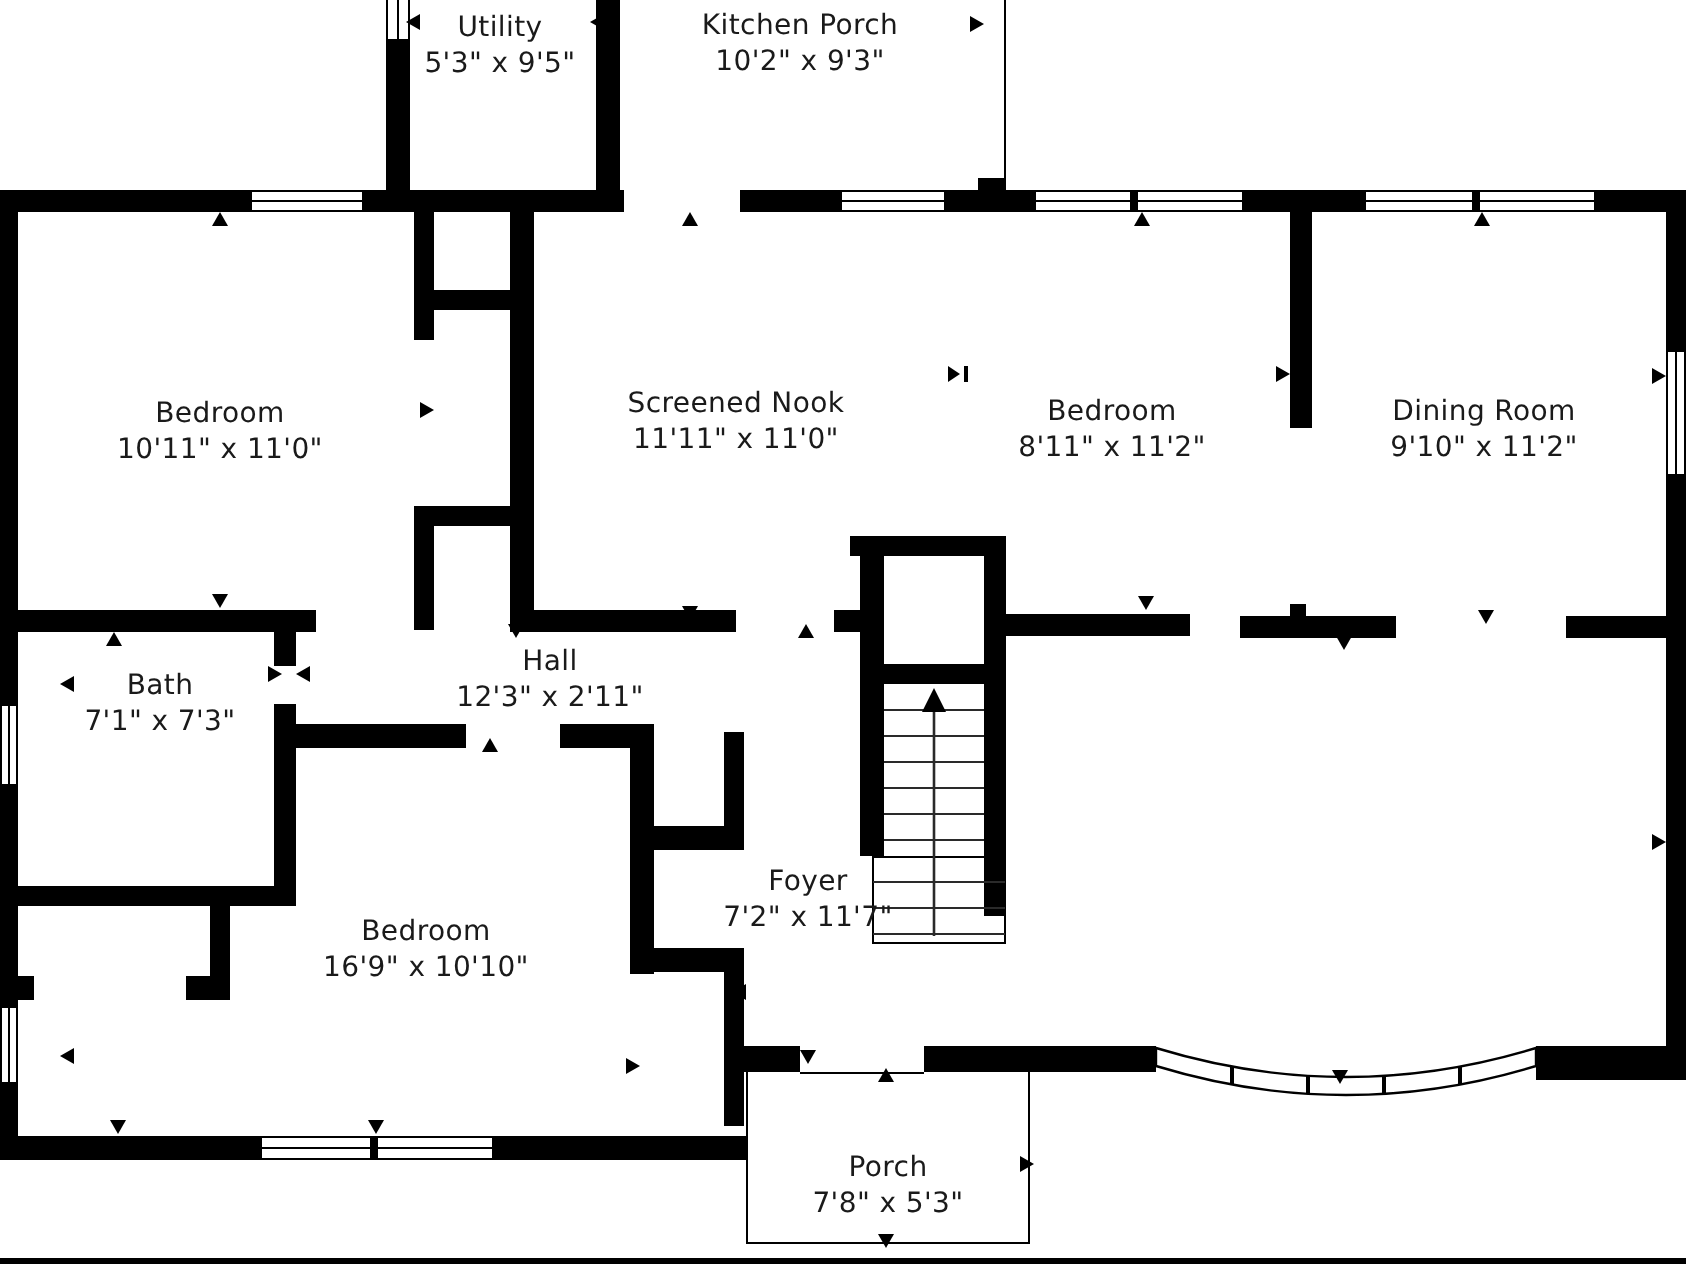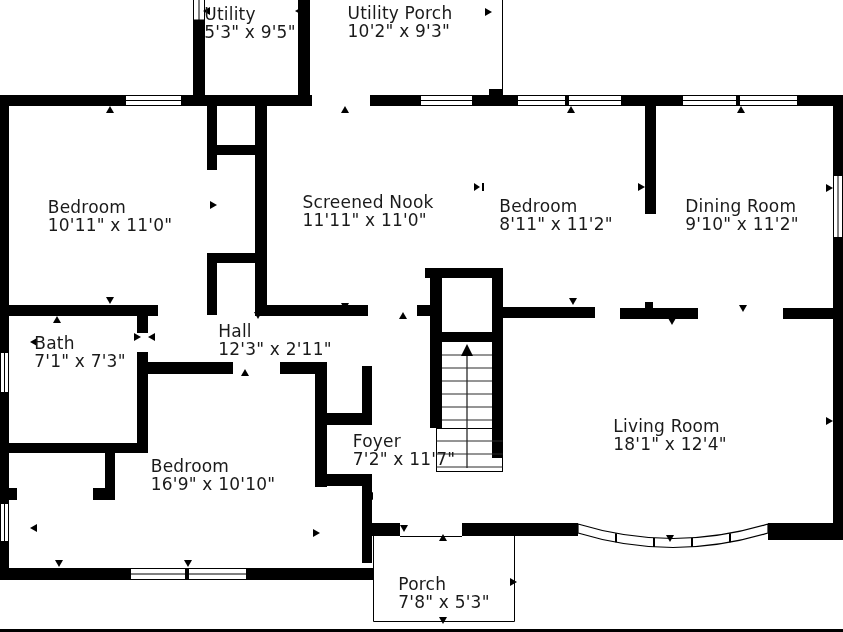--- a/index.html
+++ b/index.html
@@ -13,23 +13,24 @@
   }
   #plan svg{position:absolute;left:0;top:0;}
   .wall{fill:var(--wall);}
   .win{fill:#ffffff;stroke:var(--wall);stroke-width:1;}
   .thin{fill:none;stroke:var(--wall);stroke-width:1;}
   .tread{stroke:#2a2a2a;stroke-width:1;fill:none;}
   .mk{fill:var(--wall);}
   .room-label{
     position:absolute;
     transform:translateX(-50%);
+    text-align:center;
     white-space:nowrap;
     color:var(--text);
-    font-size:17px;
+    font-size:14px;
     line-height:18px;
     letter-spacing:0.2px;
   }
 </style>
 </head>
 <body>
 
 <div id="plan">
 
   <svg width="843" height="632" viewBox="0 0 843 632">
@@ -196,21 +197,21 @@
       <polygon class="mk" points="188,567 184,560 192,560"></polygon>
       <polygon class="mk" points="59,567 55,560 63,560"></polygon>
     </g>
   </svg>
 
   <div class="room-label" style="left:250px;top:5px">
     <div>Utility</div>
     <div>5'3" x 9'5"</div>
   </div>
   <div class="room-label" style="left:400px;top:4px">
-    <div>Utility Porch</div>
+    <div>Kitchen Porch</div>
     <div>10'2" x 9'3"</div>
   </div>
   <div class="room-label" style="left:110px;top:198px">
     <div>Bedroom</div>
     <div>10'11" x 11'0"</div>
   </div>
   <div class="room-label" style="left:368px;top:193px">
     <div>Screened Nook</div>
     <div>11'11" x 11'0"</div>
   </div>
@@ -231,22 +232,18 @@
     <div>12'3" x 2'11"</div>
   </div>
   <div class="room-label" style="left:404px;top:432px">
     <div>Foyer</div>
     <div>7'2" x 11'7"</div>
   </div>
   <div class="room-label" style="left:213px;top:457px">
     <div>Bedroom</div>
     <div>16'9" x 10'10"</div>
   </div>
-  <div class="room-label" style="left:670px;top:417px">
-    <div>Living Room</div>
-    <div>18'1" x 12'4"</div>
-  </div>
   <div class="room-label" style="left:444px;top:575px">
     <div>Porch</div>
     <div>7'8" x 5'3"</div>
   </div>
 
 </div>
 
 </body></html>

